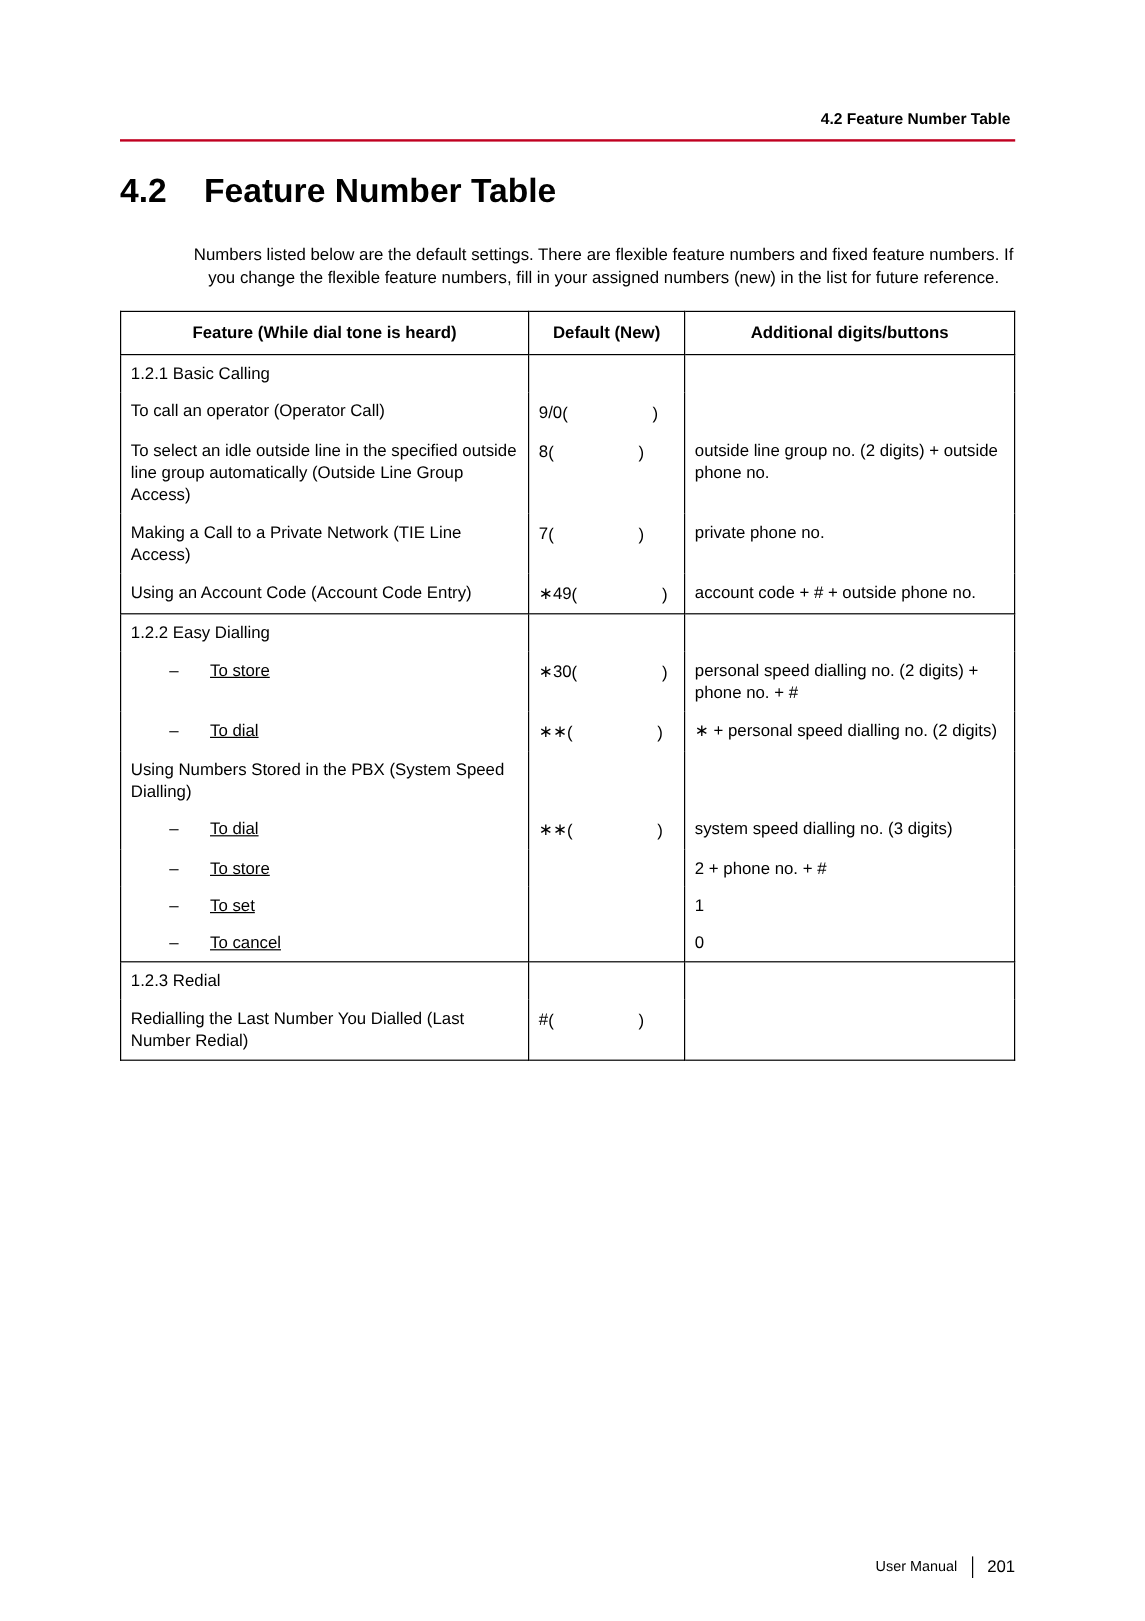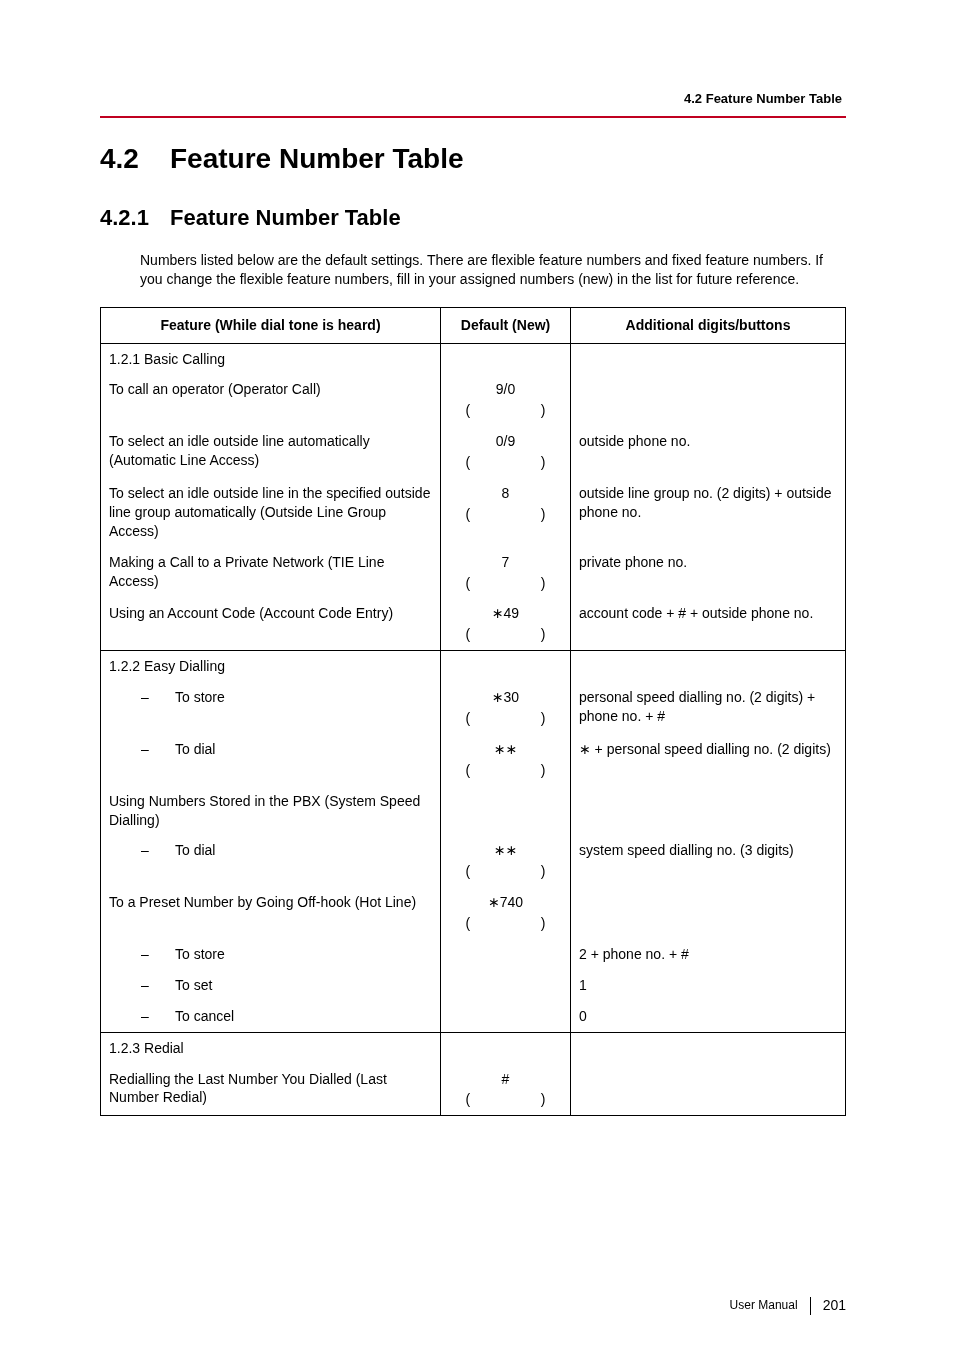--- a/index.html
+++ b/index.html
@@ -38,21 +38,22 @@
   }
   h1.section-title .num { display: inline-block; width: 70px; }
   h2.subsection-title {
     font-size: 22px;
     font-weight: bold;
     margin: 0 0 18px 0;
   }
   h2.subsection-title .num { display: inline-block; width: 70px; }
   .intro {
     font-size: 14px;
-    margin: 0 0 18px 40px;
+    margin: 0 0 18px 60px;
+    text-align: center;
   }
   table.ft {
     border-collapse: collapse;
     width: 100%;
     table-layout: fixed;
   }
   table.ft th, table.ft td {
     border: 1px solid #000;
     vertical-align: top;
     padding: 6px 8px 6px 8px;
@@ -68,25 +69,25 @@
   col.c2 { width: 130px; }
   col.c3 { width: auto; }
 
   
   td.no-bottom { border-bottom: none !important; }
   td.no-top    { border-top: none !important; margin-left: 41px; }
   td.no-tb     { border-top: none !important; border-bottom: none !important; }
 
   .indent { padding-left: 32px; display: flex; }
   .indent .dash { width: 34px; flex: 0 0 34px; }
-  .indent .txt { flex: 1; }
+  .indent .txt { flex: 1; text-decoration: underline; }
 
   .def-wrap {
     display: flex;
-    flex-direction: column;
+    flex-direction: row;
     align-items: center;
     gap: 0;
   }
   .def-val { text-align: center; }
   .paren {
     display: flex;
     justify-content: space-between;
     width: 80px;
     margin-top: 2px;
   }
@@ -112,23 +113,20 @@
 
 <div class="page">
 
   <div class="top-right-header">4.2 Feature Number Table</div>
   <div class="red-rule"></div>
 
   <h1 class="section-title">
     <span class="num">4.2</span><span>Feature Number Table</span>
   </h1>
 
-  <h2 class="subsection-title">
-    <span class="num">4.2.1</span><span>Feature Number Table</span>
-  </h2>
 
   <p class="intro">Numbers listed below are the default settings. There are flexible feature numbers and fixed feature numbers. If you change the flexible feature numbers, fill in your assigned numbers (new) in the list for future reference.</p>
 
   <table class="ft">
     <colgroup>
         <col class="c1">
         <col class="c2">
         <col class="c3">
       </colgroup>
     <thead>
@@ -151,33 +149,20 @@
               <div class="def-val">9/0</div>
               <div class="paren">
                 <span>(</span>
                 <span>)</span>
               </div>
             </div>
           </td>
           <td class="no-tb"></td>
         </tr>
         <tr>
-          <td class="no-tb">To select an idle outside line automatically (Automatic Line Access)</td>
-          <td class="no-tb">
-            <div class="def-wrap">
-              <div class="def-val">0/9</div>
-              <div class="paren">
-                <span>(</span>
-                <span>)</span>
-              </div>
-            </div>
-          </td>
-          <td class="no-tb">outside phone no.</td>
-        </tr>
-        <tr>
           <td class="no-tb">To select an idle outside line in the specified outside line group automatically (Outside Line Group Access)</td>
           <td class="no-tb">
             <div class="def-wrap">
               <div class="def-val">8</div>
               <div class="paren">
                 <span>(</span>
                 <span>)</span>
               </div>
             </div>
           </td>
@@ -265,33 +250,20 @@
           <td class="no-tb">
             <div class="def-wrap">
               <div class="def-val">∗∗</div>
               <div class="paren">
                 <span>(</span>
                 <span>)</span>
               </div>
             </div>
           </td>
           <td class="no-tb">system speed dialling no. (3 digits)</td>
-        </tr>
-        <tr>
-          <td class="no-tb">To a Preset Number by Going Off-hook (Hot Line)</td>
-          <td class="no-tb">
-            <div class="def-wrap">
-              <div class="def-val">∗740</div>
-              <div class="paren">
-                <span>(</span>
-                <span>)</span>
-              </div>
-            </div>
-          </td>
-          <td class="no-tb"></td>
         </tr>
         <tr>
           <td class="no-tb">
             <div class="indent">
               <span class="dash">–</span>
               <span class="txt">To store</span>
             </div>
           </td>
           <td class="no-tb"></td>
           <td class="no-tb">2 + phone no. + #</td>

